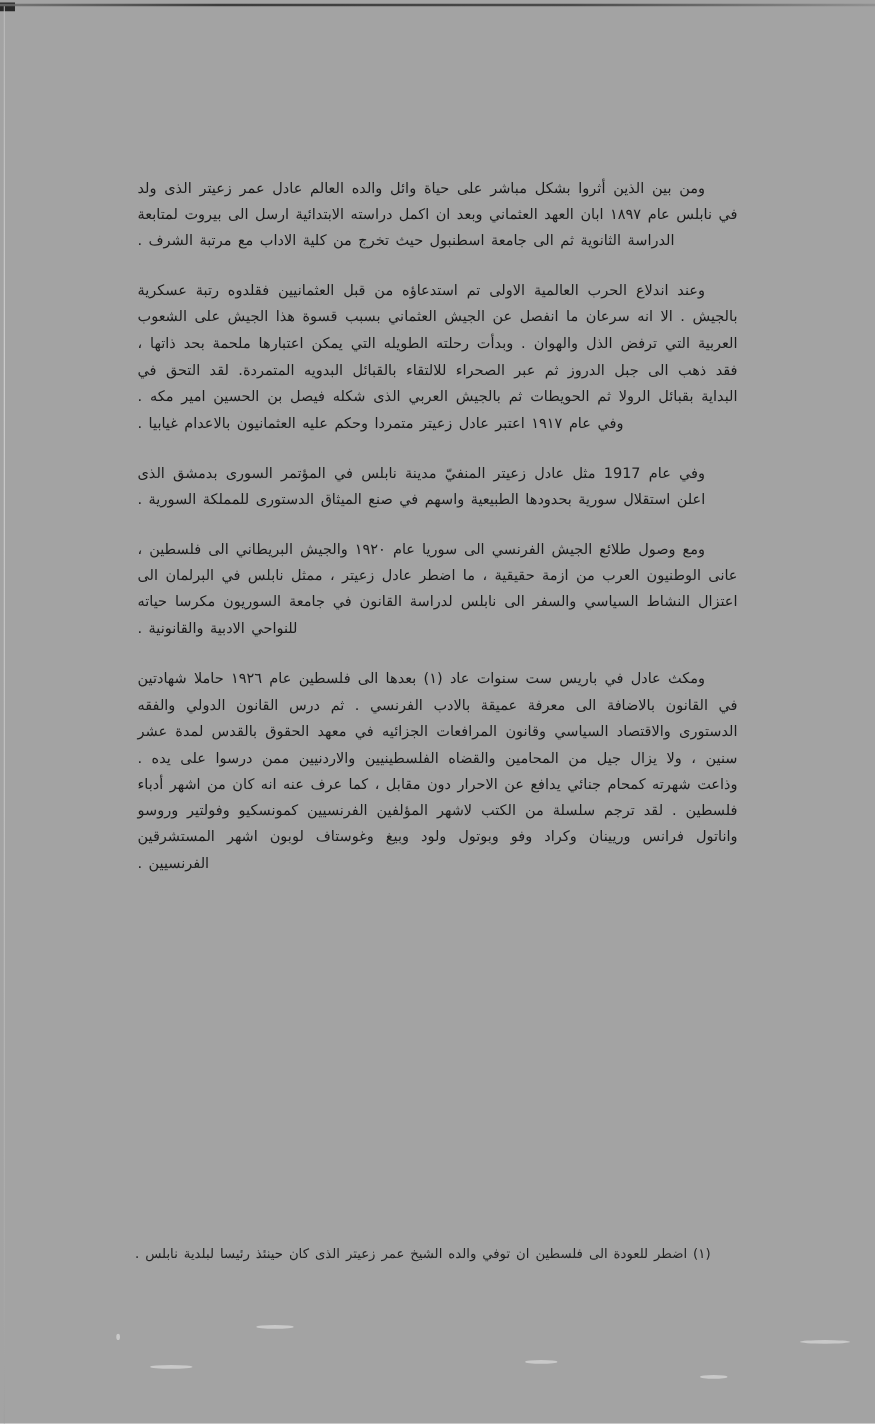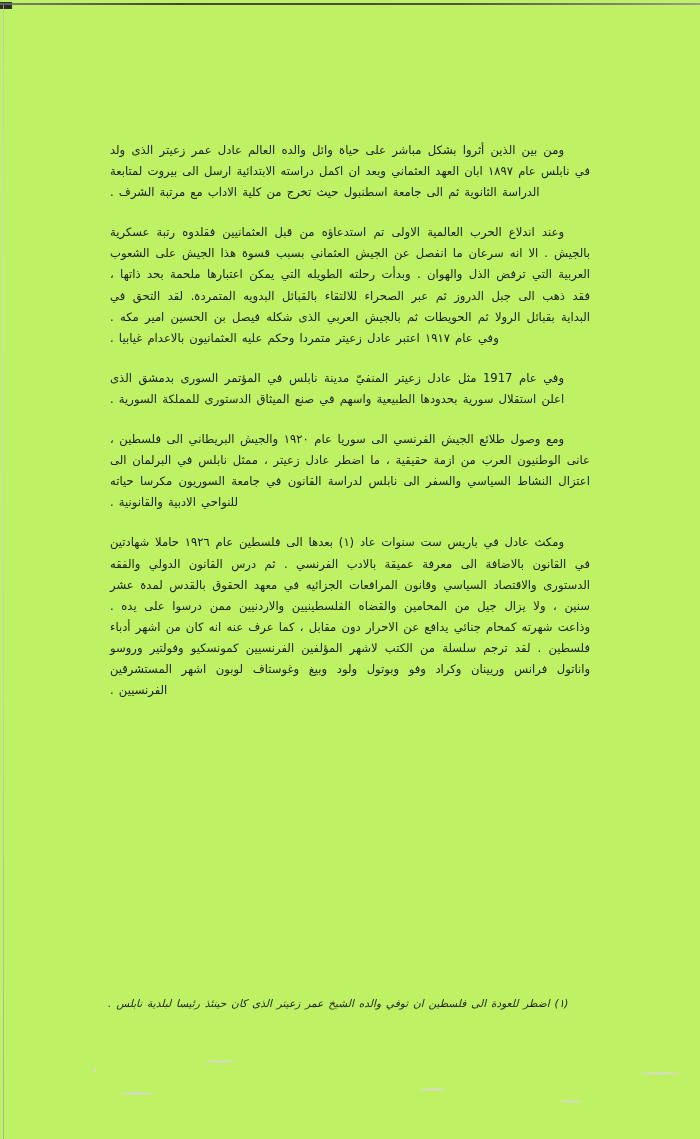--- a/index.html
+++ b/index.html
@@ -5,21 +5,21 @@
 <style>
   html, body {
     margin: 0;
     padding: 0;
     background: #ffffff;
   }
   .page {
     position: relative;
     width: 700px;
     height: 1139px;
-    background: #bef264;
+    background: #a3a3a3;
     overflow: hidden;
     font-family: "DejaVu Sans", sans-serif;
   }
   
   .scan-top-edge {
     position: absolute;
     top: 3px;
     left: 0;
     width: 700px;
     height: 2px;
@@ -71,21 +71,20 @@
   .para.p2 { }
   .para.p3 { margin-bottom: 20px; }
   .para.p4 { margin-bottom: 19px; }
   .para.p5 { }
 
   .footnote-block {
     position: absolute;
     top: 994px;
     right: 110px;
     width: 482px;
-    font-style: italic;
   }
   .footnote {
     margin: 0;
     font-size: 10.6px;
     line-height: 19px;
     color: #1f1f1f;
     text-align: justify;
     text-align-last: left;
     letter-spacing: .15px;
     word-spacing: 1.4px;

